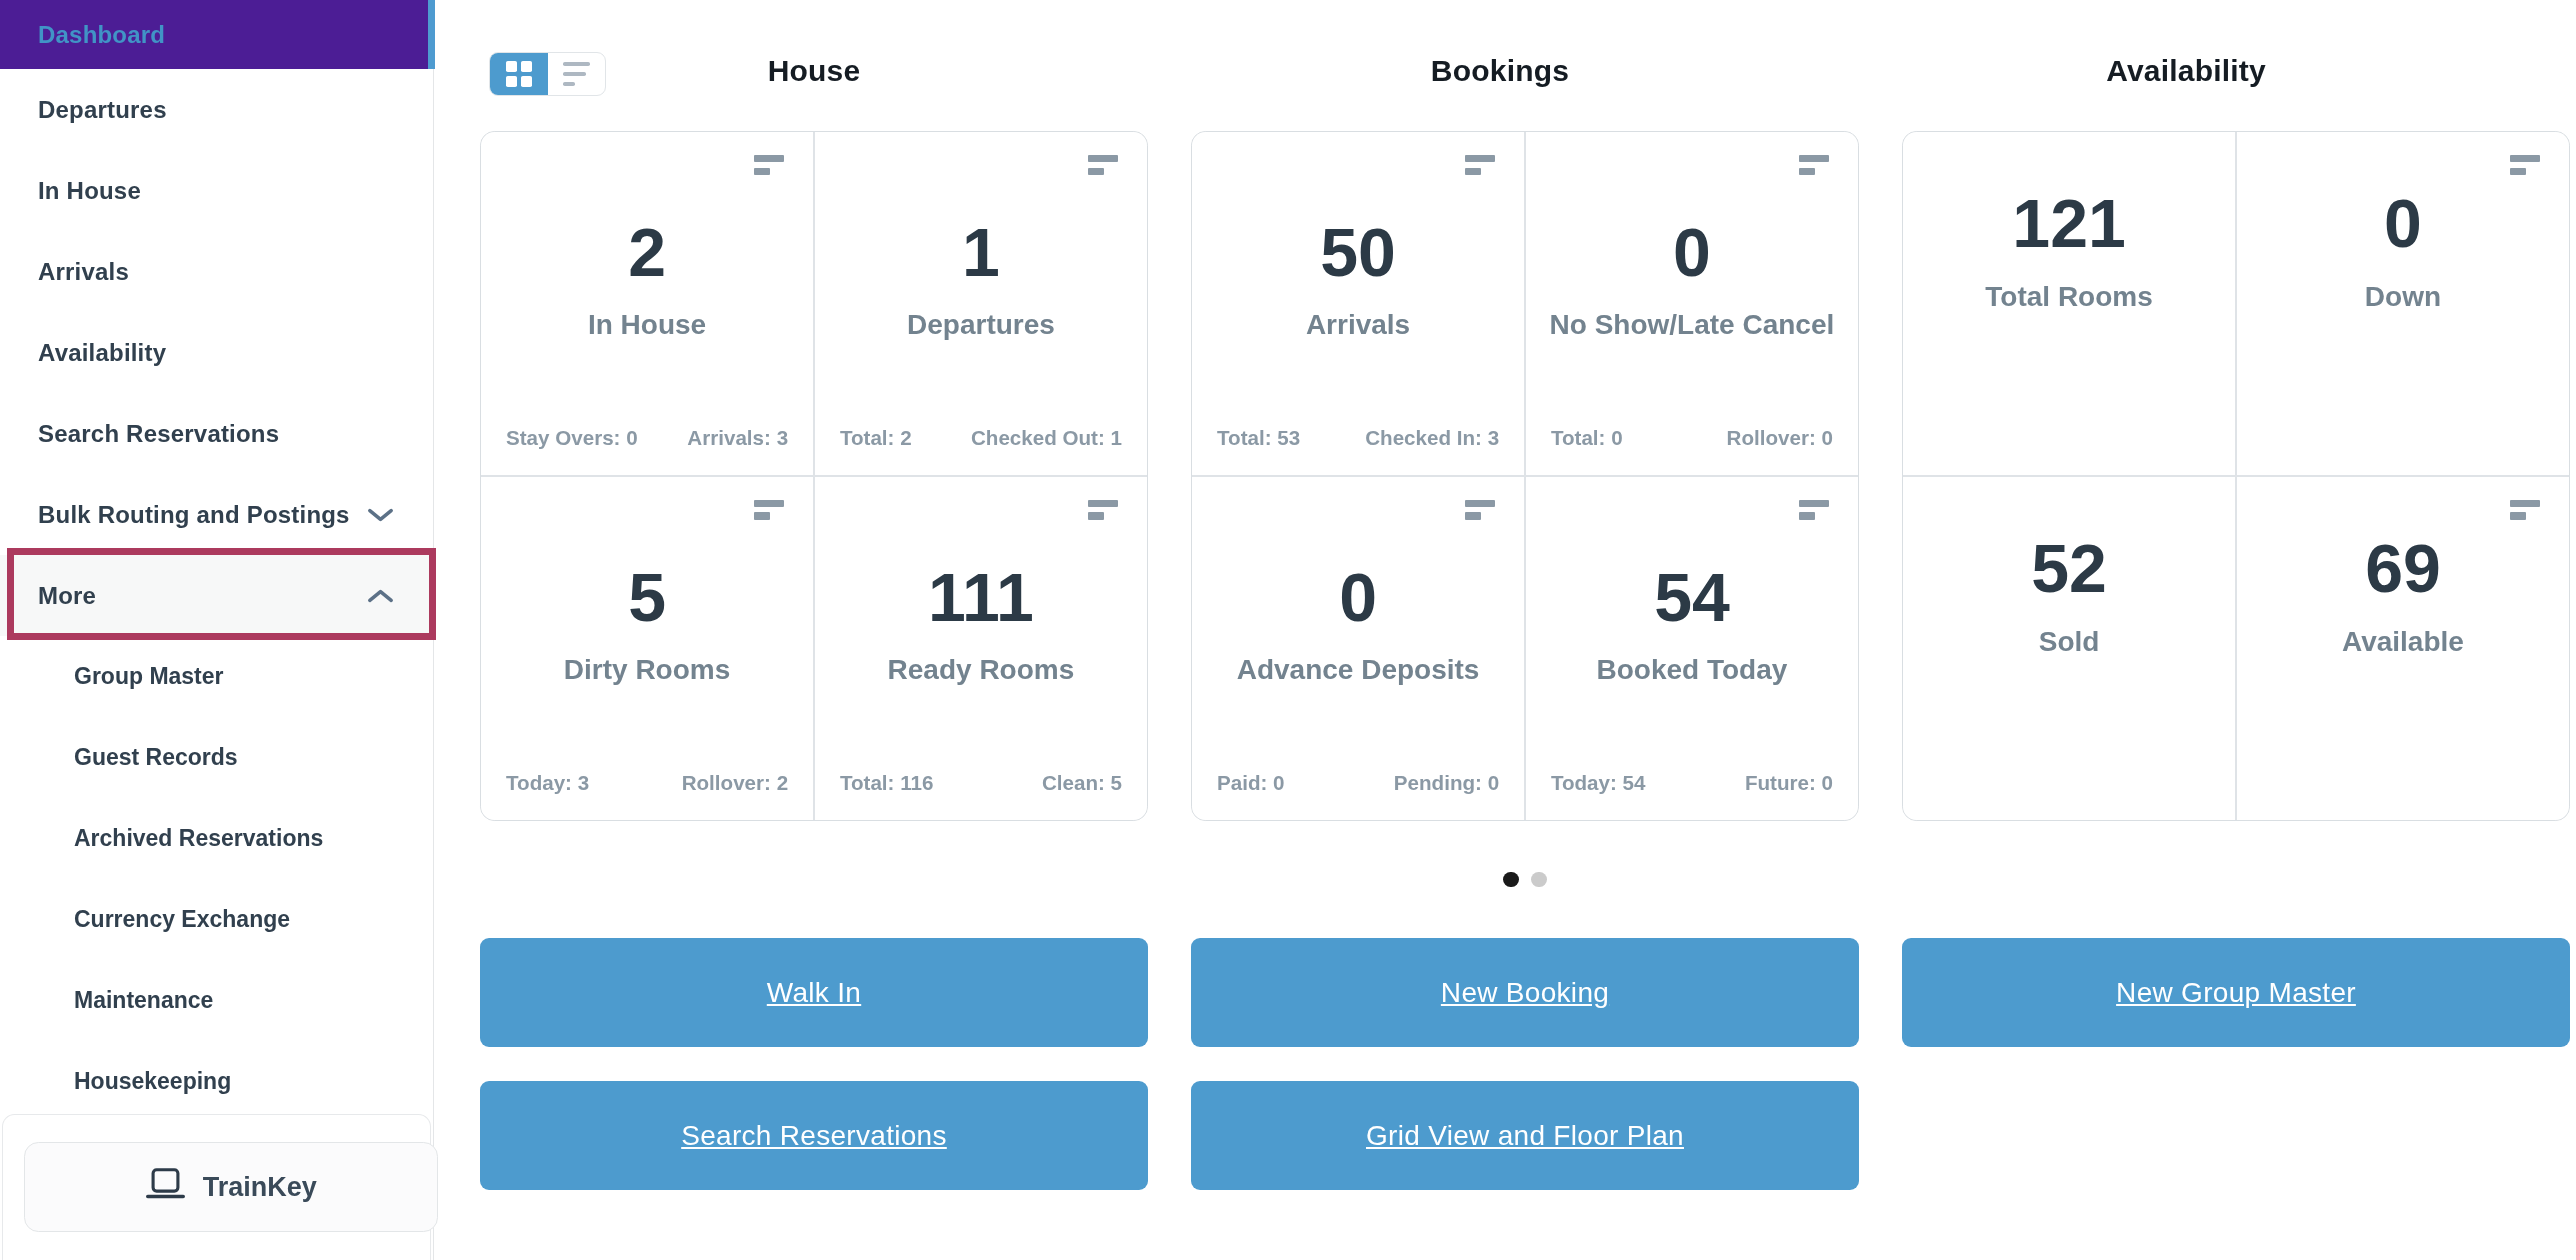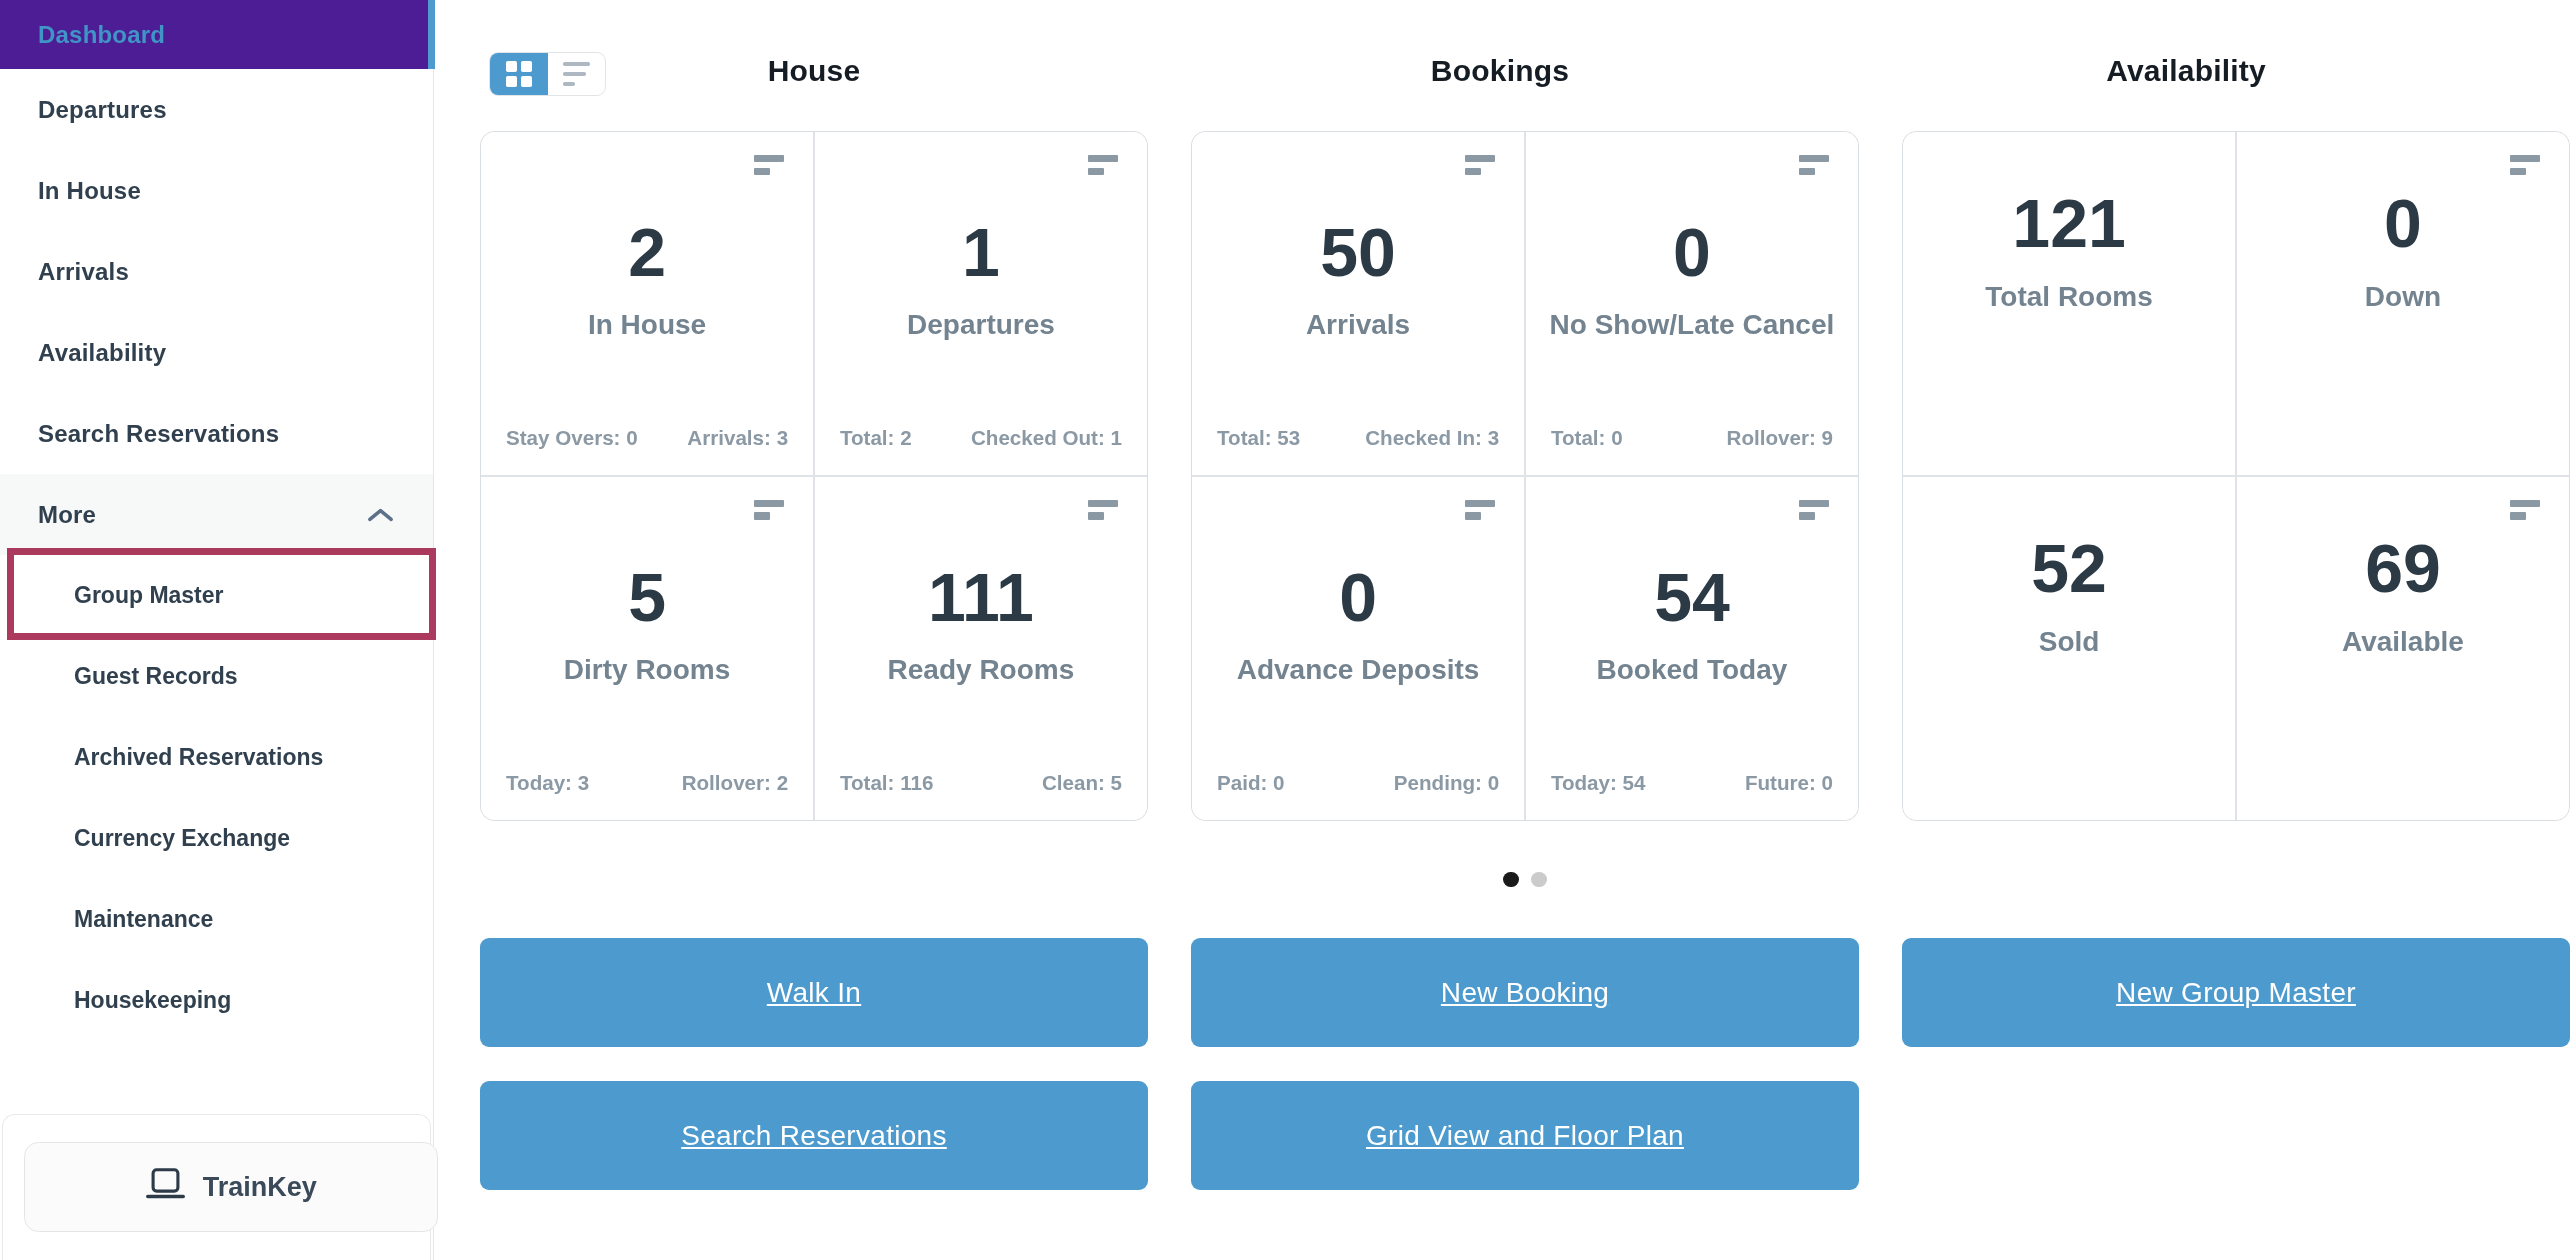--- a/index.html
+++ b/index.html
@@ -178,20 +178,28 @@
   </div>
   <div class="nav-item">
     <span>Arrivals</span>
   </div>
   <div class="nav-item">
     <span>Availability</span>
   </div>
   <div class="nav-item">
     <span>Search Reservations</span>
   </div>
+  <div class="nav-item">
+    <span>Bulk Routing and Postings</span>
+    <span class="chev">
+      <svg width="27" height="16" viewBox="0 0 30 18">
+          <polyline points="3,4 15,14 27,4" fill="none" stroke="#5c7187" stroke-width="4" stroke-linecap="round" stroke-linejoin="round"></polyline>
+        </svg>
+    </span>
+  </div>
   <div class="nav-item more-row">
     <span>More</span>
     <span class="chev">
       <svg width="27" height="16" viewBox="0 0 30 18">
           <polyline points="3,14 15,4 27,14" fill="none" stroke="#5c7187" stroke-width="4" stroke-linecap="round" stroke-linejoin="round"></polyline>
         </svg>
     </span>
   </div>
 
   <div class="sub-item">
@@ -334,21 +342,21 @@
         <span class="card-menu-icon">
             <i class="b1"></i>
             <i class="b2"></i>
           </span>
         <div class="card-main">
           <div class="card-value">0</div>
           <div class="card-label">No Show/Late Cancel</div>
         </div>
         <div class="card-stats">
           <span>Total: 0</span>
-          <span>Rollover: 9</span>
+          <span>Rollover: 0</span>
         </div>
       </div>
       <div class="card">
         <span class="card-menu-icon">
             <i class="b1"></i>
             <i class="b2"></i>
           </span>
         <div class="card-main">
           <div class="card-value">0</div>
           <div class="card-label">Advance Deposits</div>

